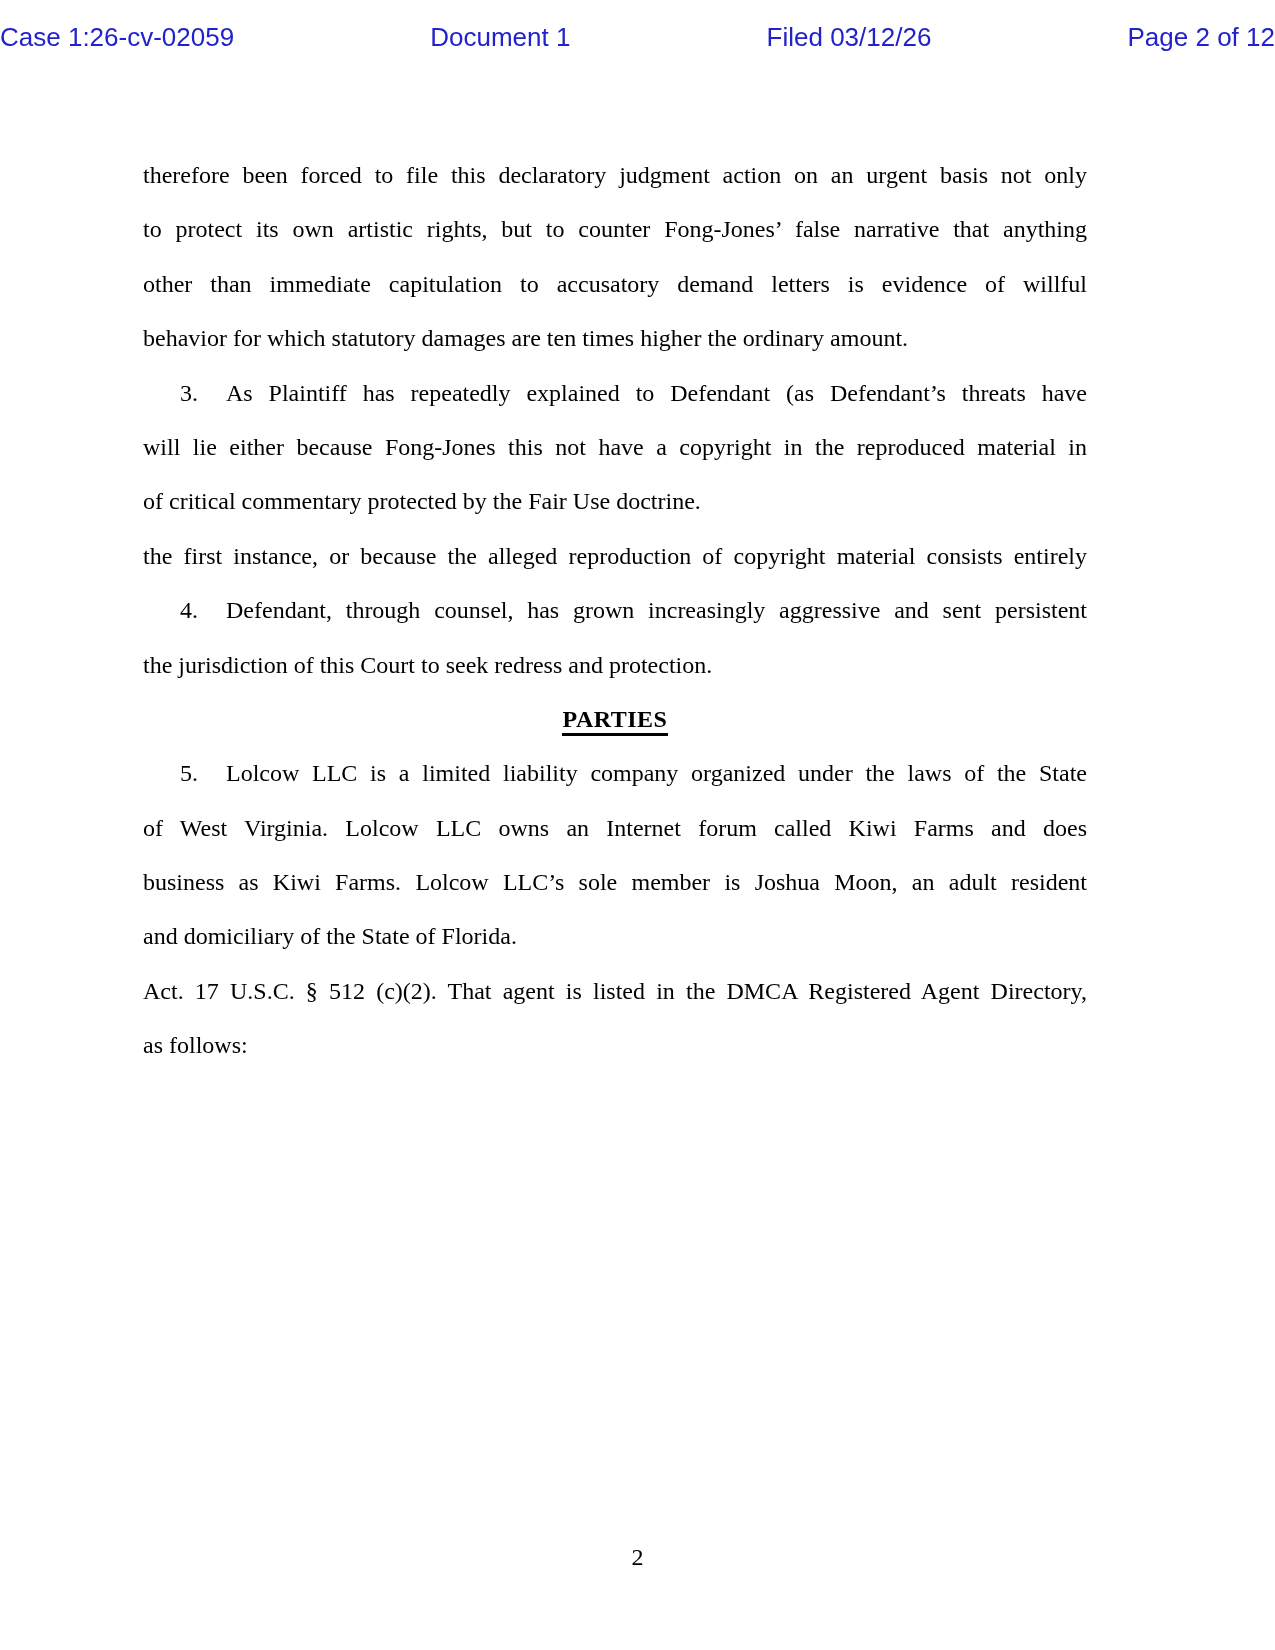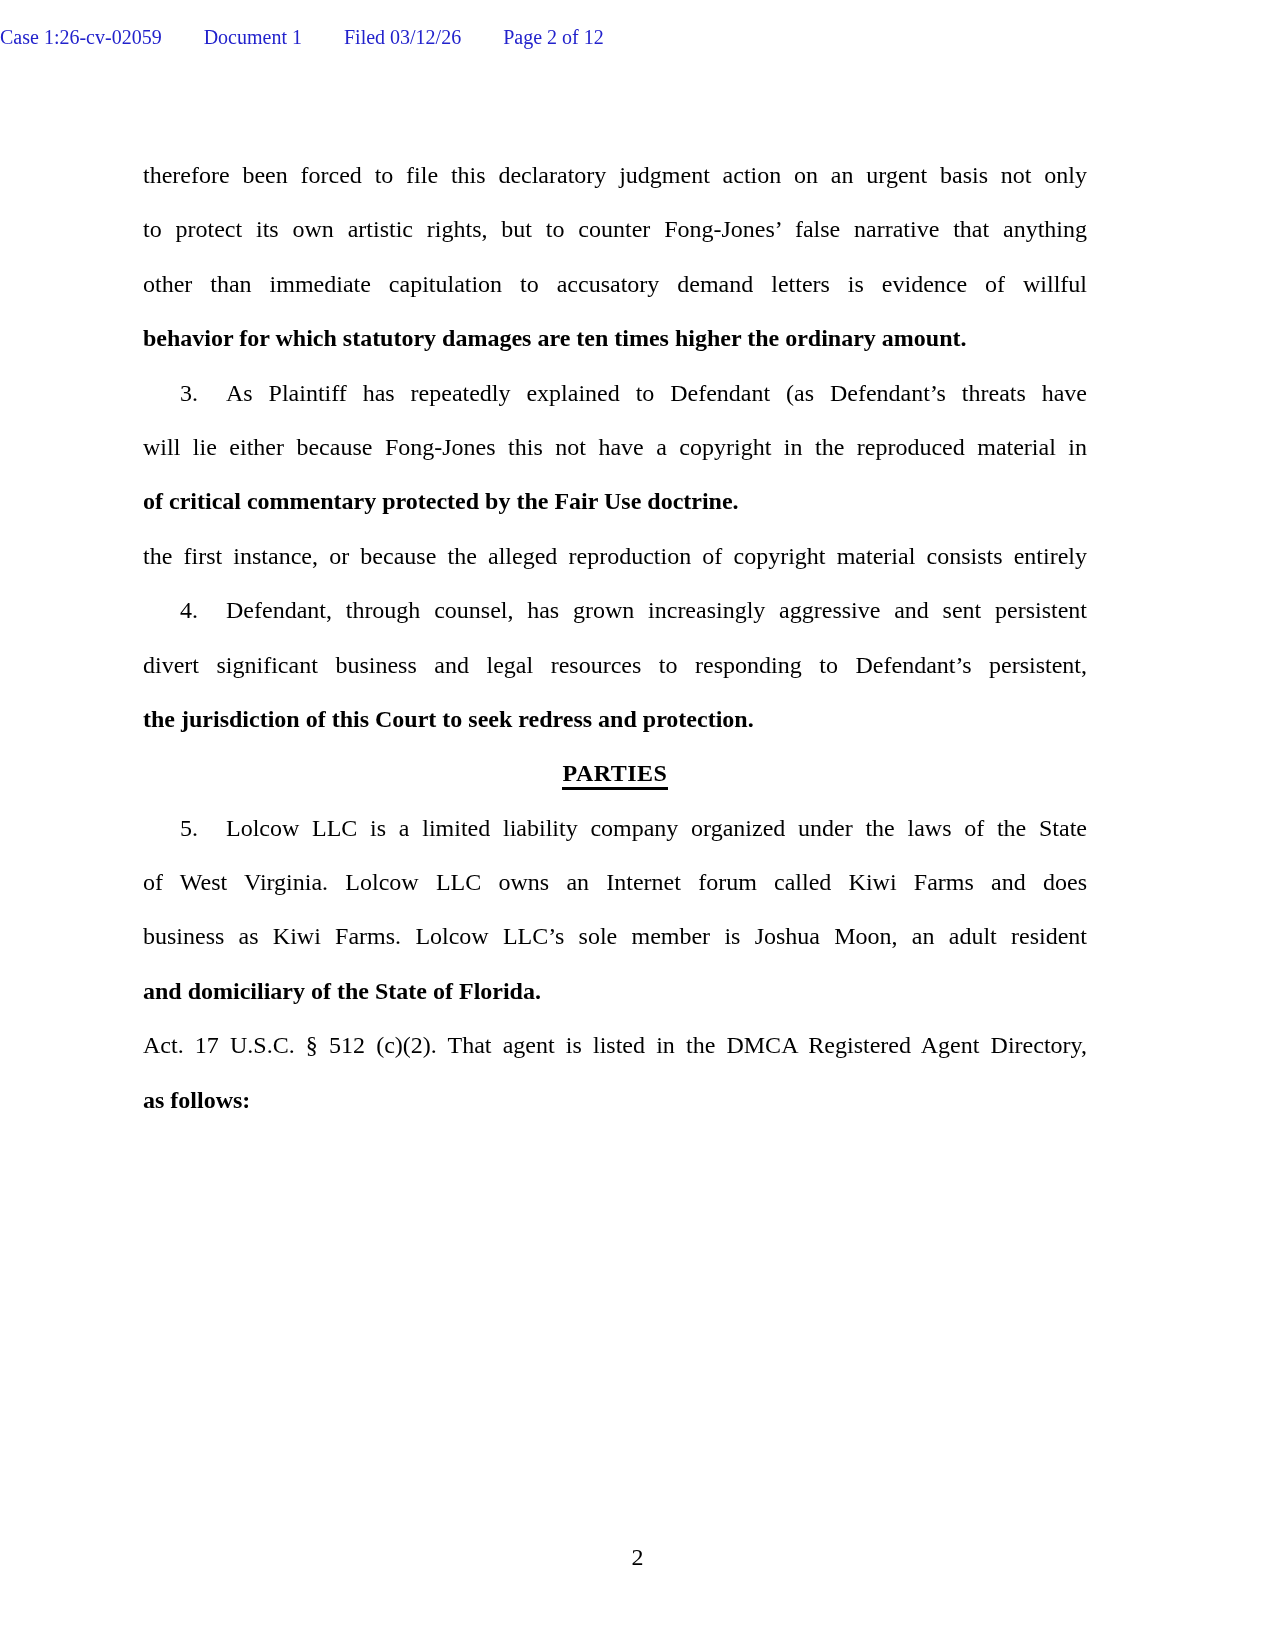--- a/index.html
+++ b/index.html
@@ -13,45 +13,44 @@
     color: #000000;
     overflow: hidden;
   }
   
   .doc-header {
     position: absolute;
     top: 22px;
     left: 0;
     width: 100%;
     display: flex;
-    justify-content: flex-start;
+    justify-content: space-between;
     gap: 42px;
-    font-family: Liberation Serif, serif;
-    font-size: 20px;
+    font-family: Liberation Sans, sans-serif;
+    font-size: 26px;
     line-height: 30px;
     white-space: nowrap;
   }
   
   .doc-body {
     position: absolute;
     top: 148px;
     left: 143px;
     width: 944px;
     font-size: 24px;
     line-height: 54.4px;
   }
   .line {
     height: 54.4px;
     overflow: hidden;
     text-align: justify;
     text-align-last: justify;
   }
   .line.last {
     text-align-last: left;
-    font-weight: bold;
   }
   .line.indent { text-indent: 37px; }
   .pnum { padding-right: 28px; }
   .line.heading {
     text-align: center;
     text-align-last: center;
   }
   .heading-text {
     font-weight: bold;
     letter-spacing: 0.5px;
@@ -86,21 +85,20 @@
     <div class="line">to protect its own artistic rights, but to counter Fong-Jones’ false narrative that anything</div>
     <div class="line">other than immediate capitulation to accusatory demand letters is evidence of willful</div>
     <div class="line last">behavior for which statutory damages are ten times higher the ordinary amount.</div>
 
     <div class="line indent"><span class="pnum">3.</span><span>As Plaintiff has repeatedly explained to Defendant (as Defendant’s threats have</span></div>
     <div class="line">will lie either because Fong-Jones this not have a copyright in the reproduced material in</div>
     <div class="line last">of critical commentary protected by the Fair Use doctrine.</div>
     <div class="line">the first instance, or because the alleged reproduction of copyright material consists entirely</div>
 
     <div class="line indent"><span class="pnum">4.</span><span>Defendant, through counsel, has grown increasingly aggressive and sent persistent</span></div>
-    <div class="line">divert significant business and legal resources to responding to Defendant’s persistent,</div>
     <div class="line last">the jurisdiction of this Court to seek redress and protection.</div>
 
     <div class="line heading"><span class="heading-text">PARTIES</span></div>
 
     <div class="line indent"><span class="pnum">5.</span><span>Lolcow LLC is a limited liability company organized under the laws of the State</span></div>
     <div class="line">of West Virginia. Lolcow LLC owns an Internet forum called Kiwi Farms and does</div>
     <div class="line">business as Kiwi Farms. Lolcow LLC’s sole member is Joshua Moon, an adult resident</div>
     <div class="line last">and domiciliary of the State of Florida.</div>
 
     <div class="line">Act. 17 U.S.C. § 512 (c)(2). That agent is listed in the DMCA Registered Agent Directory,</div>

